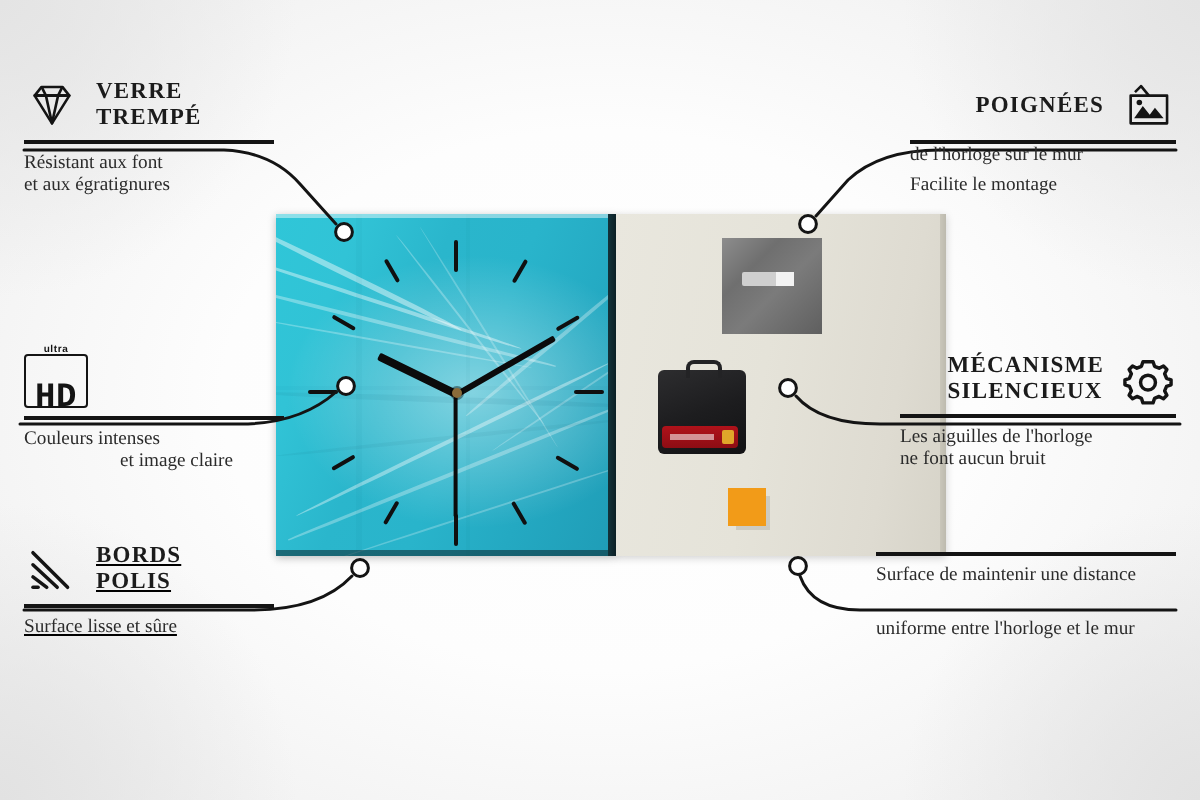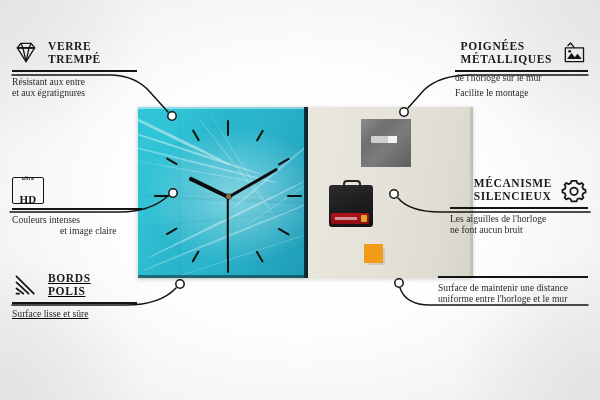--- a/index.html
+++ b/index.html
@@ -90,21 +90,21 @@
   .right .co-head{justify-content:flex-end;}
   .right .co-title,.right .co-desc{text-align:left;}
 
   .ico{width:28px;height:26px;flex:0 0 auto;display:block;}
   .ico-hd{
     width:30px;height:25px;border:1.6px solid #141414;border-radius:2px;
     display:flex;flex-direction:column;align-items:center;justify-content:center;
     line-height:1;flex:0 0 auto;
   }
   .ico-hd .u{font-size:5px;font-weight:bold;letter-spacing:.3px;color:#141414;font-family:"Liberation Sans",sans-serif;}
-  .ico-hd .h{font-size:11px;font-weight:bold;letter-spacing:.3px;color:#141414;font-family:Liberation Serif, serif;margin-top:13px;}
+  .ico-hd .h{font-size:17px;font-weight:bold;letter-spacing:.3px;color:#141414;font-family:Liberation Mono, monospace;margin-top:13px;}
 </style>
 </head>
 <body>
 
 <div id="stage">
 
   <div class="corner-shade cs-tl"></div>
   <div class="corner-shade cs-tr"></div>
   <div class="corner-shade cs-bl"></div>
   <div class="corner-shade cs-br"></div>
@@ -201,21 +201,21 @@
           <path d="M10,4 L12.5,9 L16,25 L19.5,9 L22,4"></path>
           <path d="M6,9 L26,9"></path>
         </g>
       </svg>
       <div>
         <div class="co-title">VERRE</div>
         <div class="co-title">TREMPÉ</div>
       </div>
     </div>
     <div class="co-rule" style="width:125px;"></div>
-    <div class="co-desc">Résistant aux entre</div>
+    <div class="co-desc">Résistant aux font</div>
     <div class="co-desc" style="margin-top:0;">et aux égratignures</div>
   </div>
 
   <div class="callout left" style="left:12px;top:177px;width:130px;">
     <div class="co-head">
       <div class="ico-hd">
         <span class="u">ultra</span>
         <span class="h">HD</span>
       </div>
     </div>
@@ -240,21 +240,20 @@
       </div>
     </div>
     <div class="co-rule" style="width:125px;"></div>
     <div class="co-desc">Surface lisse et sûre</div>
   </div>
 
   <div class="callout right" style="left:455px;top:40px;width:133px;">
     <div class="co-head">
       <div>
         <div class="co-title">POIGNÉES</div>
-        <div class="co-title">MÉTALLIQUES</div>
       </div>
       <svg class="ico" viewBox="0 0 32 30">
         <g fill="none" stroke="#141414" stroke-width="1.5" stroke-linejoin="round">
           <rect x="6" y="9" width="21" height="16"></rect>
           <path d="M16.5,9 L12,3.5 L8.5,7"></path>
           <path d="M8,22 L13,15 L17,20 L20,16 L25,22 Z" fill="#141414" stroke="none"></path>
           <circle cx="11" cy="13" r="1.6" fill="#141414" stroke="none"></circle>
         </g>
       </svg>
     </div>
@@ -277,16 +276,16 @@
       </svg>
     </div>
     <div class="co-rule" style="width:138px;"></div>
     <div class="co-desc">Les aiguilles de l'horloge</div>
     <div class="co-desc" style="margin-top:0;">ne font aucun bruit</div>
   </div>
 
   <div class="callout right" style="left:438px;top:272px;width:150px;">
     <div class="co-rule" style="width:150px;"></div>
     <div class="co-desc">Surface de maintenir une distance</div>
-    <div class="co-desc" style="margin-top:0;">uniforme entre l'horloge et le mur</div>
+    <div class="co-desc" style="margin-top:16px;">uniforme entre l'horloge et le mur</div>
   </div>
 
 </div>
 
 </body></html>

